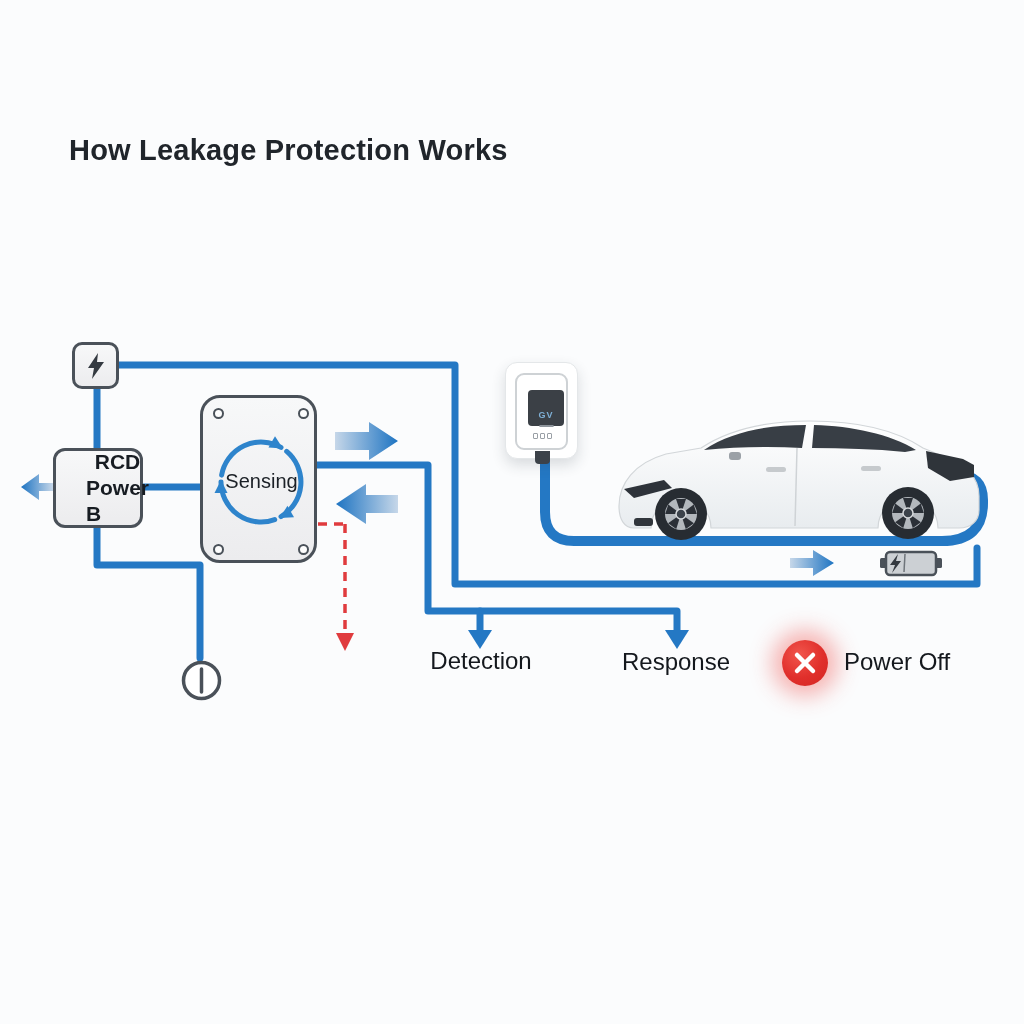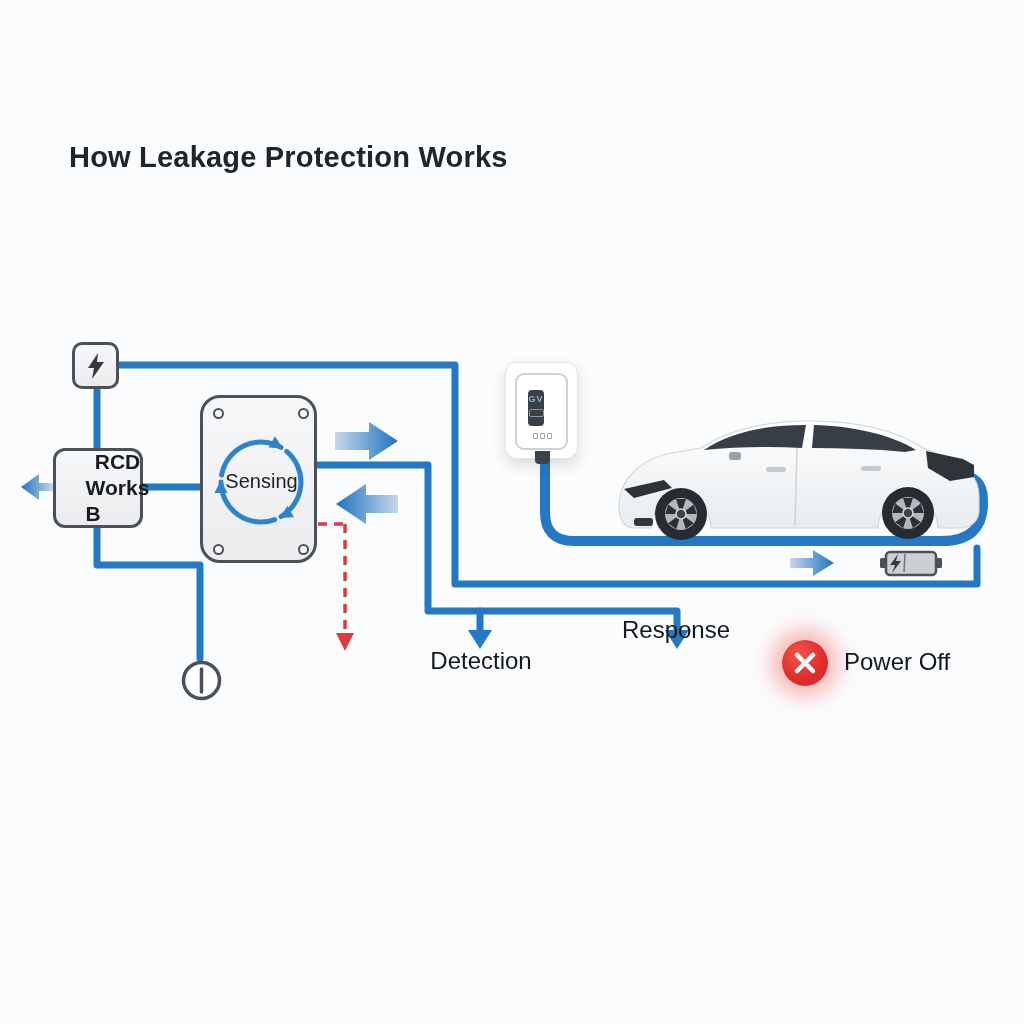--- a/index.html
+++ b/index.html
@@ -2,50 +2,50 @@
 <html><head>
 <meta charset="utf-8">
 <style>
   html,body{margin:0;padding:0;background:#fbfcfd;}
   body{width:1024px;height:1024px;position:relative;overflow:hidden;
        font-family:"Liberation Sans",sans-serif;color:#20252b;}
   .stage{position:absolute;inset:0;}
   svg{display:block;}
   #wiring{position:absolute;left:0;top:0;z-index:1;}
   .abs{position:absolute;}
-  .title{left:69px;top:141px;font-size:29px;font-weight:700;letter-spacing:.2px;color:#20252b;z-index:3;}
+  .title{left:69px;top:134px;font-size:29px;font-weight:700;letter-spacing:.2px;color:#20252b;z-index:3;}
   .box{box-sizing:border-box;border:3px solid #4a5159;border-radius:12px;
        background:linear-gradient(180deg,#f7f8f9 0%,#ececee 100%);z-index:2;}
   .source-box{left:72px;top:342px;width:47px;height:47px;border-radius:10px;
        display:flex;align-items:center;justify-content:center;}
   .rcd-box{left:53px;top:448px;width:90px;height:80px;display:flex;flex-direction:column;
        align-items:center;justify-content:center;font-size:21px;font-weight:600;line-height:26px;color:#171c22;padding-left:39px;}
   .panel{left:200px;top:395px;width:117px;height:168px;border-radius:20px;}
   .screw{position:absolute;width:11px;height:11px;border:2.5px solid #4a5159;border-radius:50%;
        background:#fdfdfd;box-sizing:border-box;}
   .loop-wrap{position:absolute;left:0;top:0;width:117px;height:168px;}
   .sensing-label{position:absolute;left:0;top:72px;width:117px;text-align:center;
        font-size:20px;font-weight:500;color:#1b2026;}
   .wallbox{left:505px;top:362px;width:73px;height:97px;background:#ffffff;border:1px solid #e4e7e9;
        border-radius:12px;box-shadow:0 6px 14px rgba(40,50,60,.16);z-index:2;box-sizing:border-box;}
   .wallbox-inner{position:absolute;left:9px;top:10px;width:53px;height:77px;border:2px solid #ced2d5;
        border-radius:9px;box-sizing:border-box;}
-  .wallbox-screen{position:absolute;left:11px;top:15px;width:16px;height:36px;background:#3b4046;
-       border-radius:4px;display:flex;flex-direction:column;align-items:center;padding-top:4px;box-sizing:border-box;}
+  .wallbox-screen{position:absolute;left:11px;top:15px;width:36px;height:36px;background:#3b4046;
+       border-radius:4px;display:flex;flex-direction:column;align-items:center;padding-top:20px;box-sizing:border-box;}
   .screen-text{font-size:9px;font-weight:700;letter-spacing:1px;color:#7fb0d6;line-height:10px;}
   .screen-glyph{margin-top:5px;width:13px;height:6px;border:1px solid #8d949b;border-radius:2px;}
   .wallbox-marks{position:absolute;left:14px;top:58px;width:22px;display:flex;gap:2px;justify-content:center;}
   .wallbox-marks span{display:block;width:5px;height:6px;border:1px solid #9aa0a6;border-radius:1px;box-sizing:border-box;}
   .wallbox-stub{position:absolute;left:29px;top:88px;width:15px;height:13px;background:#3c4249;border-radius:0 0 4px 4px;}
   .label{z-index:3;font-weight:400;color:#14181d;font-size:24px;white-space:nowrap;}
   .label.center{text-align:center;}
   .leakage{left:240px;top:650px;width:142px;text-align:center;color:#d93a3d;
        font-size:23px;font-weight:600;line-height:27px;z-index:3;}
   .detection{left:418px;top:647px;width:126px;}
-  .response{left:613px;top:616px;width:126px;}
+  .response{left:613px;top:648px;width:126px;}
   .poweroff-text{left:844px;top:648px;}
   .power-indicator{left:782px;top:640px;width:46px;height:46px;border-radius:50%;z-index:3;
        background:radial-gradient(circle at 38% 32%,#f1554c 0%,#e02f2b 55%,#d42522 100%);
        box-shadow:0 0 22px 10px rgba(236,58,52,.38);}
   .ground-wrap{left:180px;top:659px;width:43px;height:43px;z-index:2;}
 </style>
 </head>
 <body>
 
 <div class="stage">
@@ -143,21 +143,21 @@
   <div class="abs title">How Leakage Protection Works</div>
 
   <div class="abs box source-box">
     <svg width="22" height="28" viewBox="0 0 22 28">
       <polygon points="13,1 3,16 9,16 7,27 19,10 12,10" fill="#343a41"></polygon>
     </svg>
   </div>
 
   <div class="abs box rcd-box">
     <span>RCD</span>
-    <span>Works B</span>
+    <span>Power B</span>
   </div>
 
   <div class="abs box panel">
     <span class="screw" style="left:10px;top:10px"></span>
     <span class="screw" style="left:95px;top:10px"></span>
     <span class="screw" style="left:10px;top:146px"></span>
     <span class="screw" style="left:95px;top:146px"></span>
     <div class="loop-wrap">
       <svg width="117" height="168" viewBox="0 0 117 168">
         <g stroke="#2e84cc" stroke-width="5" fill="none" stroke-linecap="round">

